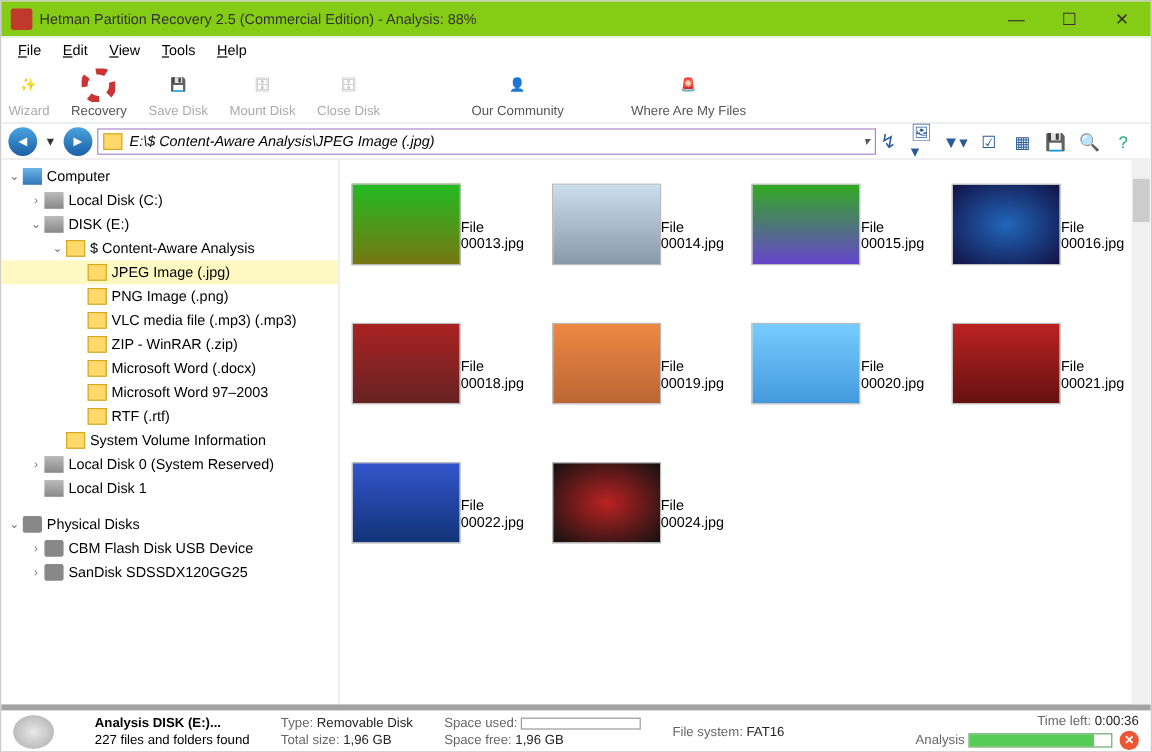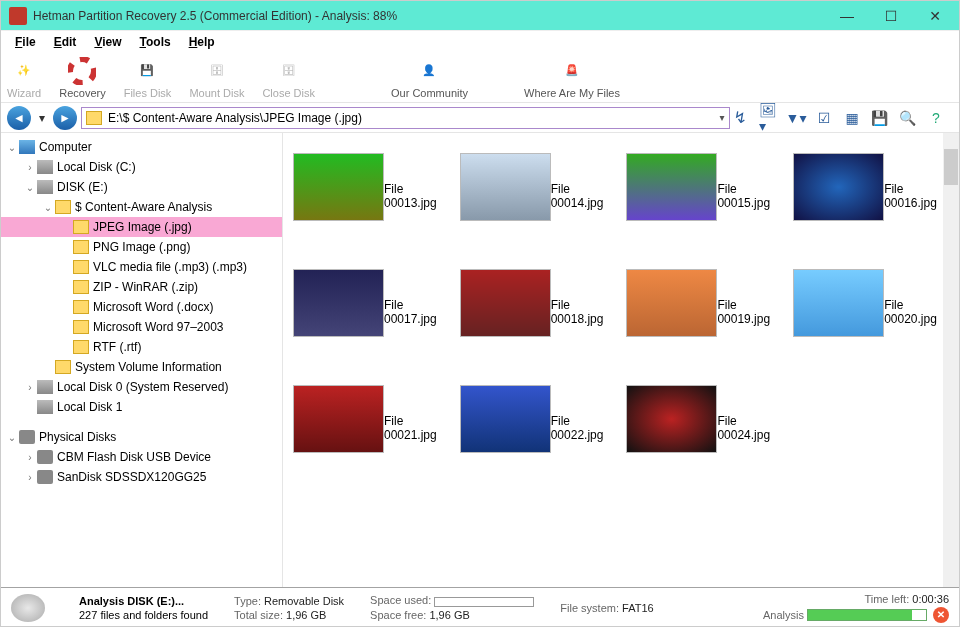--- a/index.html
+++ b/index.html
@@ -1,52 +1,52 @@
 <!DOCTYPE html>
 <html><head>
 <meta charset="utf-8">
 <style>
 * { margin: 0; padding: 0; box-sizing: border-box; font-family: 'Segoe UI', Tahoma, sans-serif; }
 body { background: #fff; width: 960px; height: 627px; overflow: hidden; border: 1px solid #ccc; }
-.titlebar { height: 30px; background: #5eead4; display: flex; align-items: center; padding: 0 2px; border-bottom: 1px solid #eee; }
+.titlebar { height: 30px; background: #84cc16; display: flex; align-items: center; padding: 0 2px; border-bottom: 1px solid #eee; }
 .titlebar .icon-sq { width: 18px; height: 18px; margin: 0 6px; background: #c0392b; border-radius: 2px; display: inline-block; }
 .titlebar .title { flex: 1; font-size: 12px; color: #333; }
 .titlebar .winbtn { width: 44px; height: 28px; display: flex; align-items: center; justify-content: center; color: #333; font-size: 14px; }
 .menubar { height: 22px; display: flex; align-items: center; padding: 0 6px; font-size: 12px; gap: 2px; }
-.menubar span { padding: 2px 8px; font-weight: bold; }
+.menubar span { padding: 2px 8px; }
 .menubar span u { text-decoration: underline; }
 .toolbar { height: 50px; display: flex; align-items: center; padding: 4px 6px; border-bottom: 1px solid #e5e5e5; gap: 18px; }
 .toolbtn { display: flex; flex-direction: column; align-items: center; font-size: 11px; color: #555; }
 .toolbtn.disabled { color: #aaa; }
 .toolbtn .ti { width: 28px; height: 28px; margin-bottom: 2px; display: flex; align-items: center; justify-content: center; }
 .navbar { height: 30px; display: flex; align-items: center; padding: 2px 6px; gap: 4px; border-bottom: 1px solid #e5e5e5; }
 .navbtn { width: 24px; height: 24px; border-radius: 50%; background: linear-gradient(#4aa3df,#1b5fa8); display: flex; align-items: center; justify-content: center; color: #fff; font-size: 12px; }
 .navbtn.small { width: 14px; background: none; color: #333; border-radius: 0; }
-.addrbox { flex: 1; height: 22px; border: 1px solid #a8c; background: #fff; display: flex; align-items: center; padding: 0 4px; font-size: 12px; }
+.addrbox { flex: 1; height: 22px; border: 1px solid #a8c; background: #fff; display: flex; align-items: center; padding: 0 4px; font-size: 12px; font-style: italic; }
 .addrbox .folder-ic { width: 16px; height: 14px; background: #ffd96a; border: 1px solid #d4a822; margin-right: 6px; }
 .addrbox .dd { margin-left: auto; color: #555; font-size: 10px; }
 .navright { display: flex; gap: 10px; align-items: center; padding: 0 8px; }
 .navright .rb { width: 18px; height: 18px; display: flex; align-items: center; justify-content: center; font-size: 14px; color: #2a5c9a; }
 .main { display: flex; height: 454px; }
 .tree { width: 282px; border-right: 1px solid #e5e5e5; overflow-y: auto; padding: 4px 0; font-size: 12px; }
 .tree-row { display: flex; align-items: center; height: 20px; padding-right: 4px; white-space: nowrap; }
-.tree-row.selected { background: #f9a8d4; }
+.tree-row.selected { background: #fef9c3; }
 .exp { width: 14px; text-align: center; color: #777; font-size: 10px; display: inline-block; }
 .ticon { width: 16px; height: 14px; margin-right: 4px; display: inline-block; }
 .ic-computer { background: linear-gradient(#6bb4e6,#3177bb); }
 .ic-drive { background: linear-gradient(#bbb,#888); }
 .ic-folder { background: #ffd96a; border: 1px solid #d4a822; }
 .ic-disk { background: #888; border-radius: 2px; }
 .content { flex: 1; position: relative; overflow-y: auto; padding: 20px 10px; }
 .grid { display: grid; grid-template-columns: repeat(4, 1fr); gap: 30px 10px; }
 .thumb { display: flex; flex-direction: row; align-items: center; font-size: 12px; }
 .thumb .img { width: 104px; height: 68px; border: 1px solid #bbb; margin-bottom: 18px; }
 .scrollbar { position: absolute; right: 0; top: 0; width: 16px; height: 100%; background: #f0f0f0; }
 .scrollbar .sbthumb { width: 14px; height: 36px; background: #ccc; margin: 16px auto 0; }
-.status { height: 40px; border-top: 1px solid #a3a3a3; display: flex; align-items: center; padding: 4px 10px; font-size: 11px; gap: 26px; }
+.status { height: 40px; border-top: 5px solid #a3a3a3; display: flex; align-items: center; padding: 4px 10px; font-size: 11px; gap: 26px; }
 .status .col { display: flex; flex-direction: column; gap: 2px; }
 .status .disk-ic { width: 34px; height: 28px; border-radius: 50%; background: radial-gradient(#e8e8e8,#aaa); margin-right: 8px; }
 .status .lbl { color: #666; }
 .status .val { color: #222; }
 .bar { display: inline-block; width: 100px; height: 10px; border: 1px solid #999; background: #fff; vertical-align: middle; }
 .progress { width: 120px; height: 12px; border: 1px solid #6a6; background: linear-gradient(to right,#5c5 0%,#5c5 88%, #fff 88%); vertical-align: middle; display: inline-block; }
 .stopbtn { width: 16px; height: 16px; border-radius: 50%; background: #e53; color: #fff; display: inline-flex; align-items: center; justify-content: center; font-size: 10px; font-weight: bold; margin-left: 6px; }
 </style>
 </head>
 <body>
@@ -75,21 +75,21 @@
   <div class="toolbtn">
       <div class="ti">
         <svg width="28" height="28">
           <circle cx="14" cy="14" r="12" fill="#fff" stroke="#c33" stroke-width="6" stroke-dasharray="9 9"></circle>
         </svg>
       </div>
       <span>Recovery</span>
     </div>
   <div class="toolbtn disabled">
       <div class="ti">💾</div>
-      <span>Files Disk</span>
+      <span>Save Disk</span>
     </div>
   <div class="toolbtn disabled">
       <div class="ti">🗄</div>
       <span>Mount Disk</span>
     </div>
   <div class="toolbtn disabled">
       <div class="ti">🗄</div>
       <span>Close Disk</span>
     </div>
   <div style="flex:0 0 40px"></div>
@@ -227,24 +227,20 @@
         </div>
         <div class="thumb">
           <div class="img" style="background:linear-gradient(#3a2,#64c)"></div>
           <span>File 00015.jpg</span>
         </div>
         <div class="thumb">
           <div class="img" style="background:radial-gradient(#26b,#114)"></div>
           <span>File 00016.jpg</span>
         </div>
         <div class="thumb">
-          <div class="img" style="background:linear-gradient(#225,#447)"></div>
-          <span>File 00017.jpg</span>
-        </div>
-        <div class="thumb">
           <div class="img" style="background:linear-gradient(#a22,#622)"></div>
           <span>File 00018.jpg</span>
         </div>
         <div class="thumb">
           <div class="img" style="background:linear-gradient(#e84,#b63)"></div>
           <span>File 00019.jpg</span>
         </div>
         <div class="thumb">
           <div class="img" style="background:linear-gradient(#7cf,#49d)"></div>
           <span>File 00020.jpg</span>

